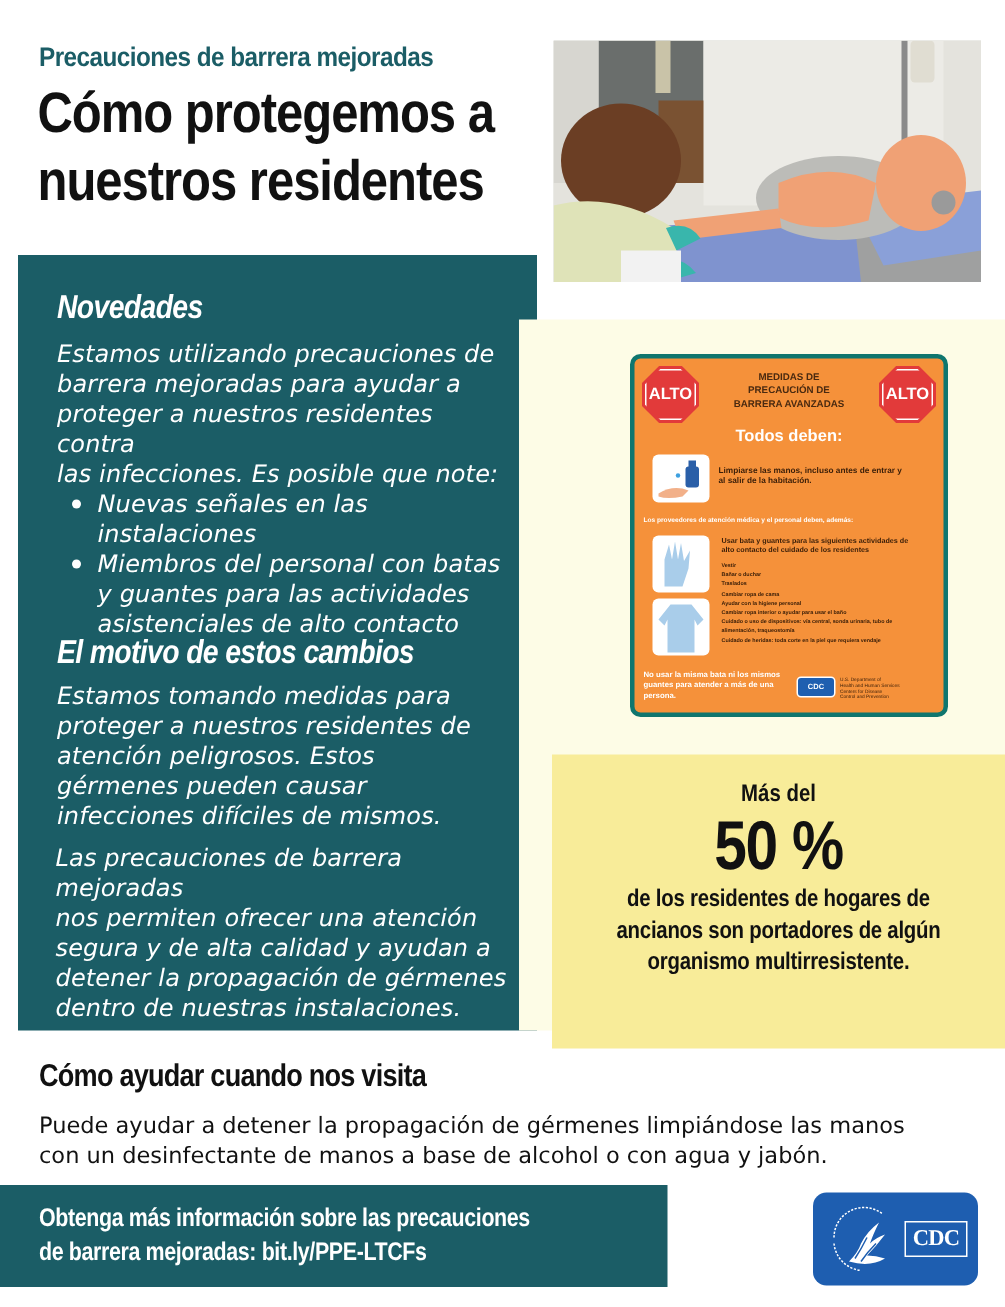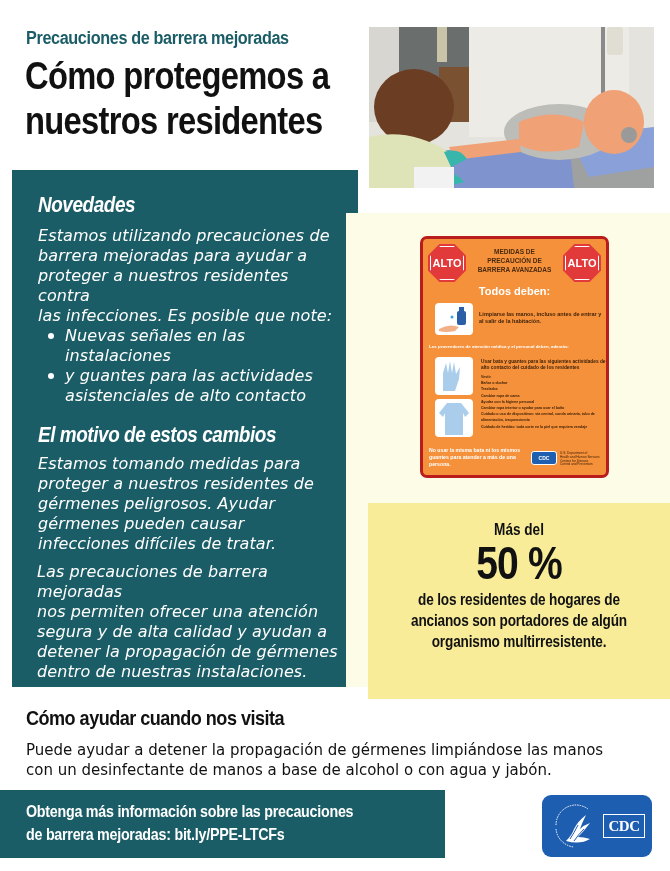--- a/index.html
+++ b/index.html
@@ -48,22 +48,22 @@
   .bullets li { position: relative; padding-left: 27px; }
   .bullets li .dot {
     position: absolute; left: 10px; top: 7px; width: 6px; height: 6px;
     border-radius: 50%; background: #ffffff;
   }
   .sec2-title { position: absolute; left: 26px; top: 252px; }
   .sec2-body { position: absolute; left: 26px; top: 284px; width: 300px; }
   .sec2-body2 { position: absolute; left: 25px; top: 392px; width: 310px; }
 
   .sign {
-    position: absolute; left: 420px; top: 236px; width: 189px; height: 242px;
-    background: #f5913a; border: 3px solid #b91c1c; border-radius: 7px; overflow: hidden;
+    position: absolute; left: 420px; top: 236px; width: 212px; height: 242px;
+    background: #f5913a; border: 3px solid #0f766e; border-radius: 7px; overflow: hidden;
   }
   .sign-octa {
     position: absolute; top: 5px; width: 38px; height: 38px;
     background: #e23a3a; color: #fff; font-weight: bold; font-size: 11px;
     display: flex; align-items: center; justify-content: center;
     clip-path: polygon(30% 0, 70% 0, 100% 30%, 100% 70%, 70% 100%, 30% 100%, 0 70%, 0 30%);
     font-family: "Liberation Sans", sans-serif;
   }
   .sign-octa.left { left: 5px; }
   .sign-octa.right { right: 5px; }
@@ -187,33 +187,34 @@
     <div>proteger a nuestros residentes contra</div>
     <div>las infecciones. Es posible que note:</div>
     <ul class="bullets">
       <li>
         <span class="dot"></span>
         <div>Nuevas señales en las</div>
         <div>instalaciones</div>
       </li>
       <li>
         <span class="dot"></span>
+        <div>Miembros del personal con batas</div>
         <div>y guantes para las actividades</div>
         <div>asistenciales de alto contacto</div>
       </li>
     </ul>
   </div>
 
   <div class="h2 sec2-title">El motivo de estos cambios</div>
   <div class="body-text sec2-body">
     <div>Estamos tomando medidas para</div>
     <div>proteger a nuestros residentes de</div>
-    <div>gérmenes peligrosos. Ayudar</div>
+    <div>atención peligrosos. Estos</div>
     <div>gérmenes pueden causar</div>
-    <div>infecciones difíciles de tratar.</div>
+    <div>infecciones difíciles de mismos.</div>
   </div>
   <div class="body-text sec2-body2">
     <div>Las precauciones de barrera mejoradas</div>
     <div>nos permiten ofrecer una atención</div>
     <div>segura y de alta calidad y ayudan a</div>
     <div>detener la propagación de gérmenes</div>
     <div>dentro de nuestras instalaciones.</div>
   </div>
 </div>
 

